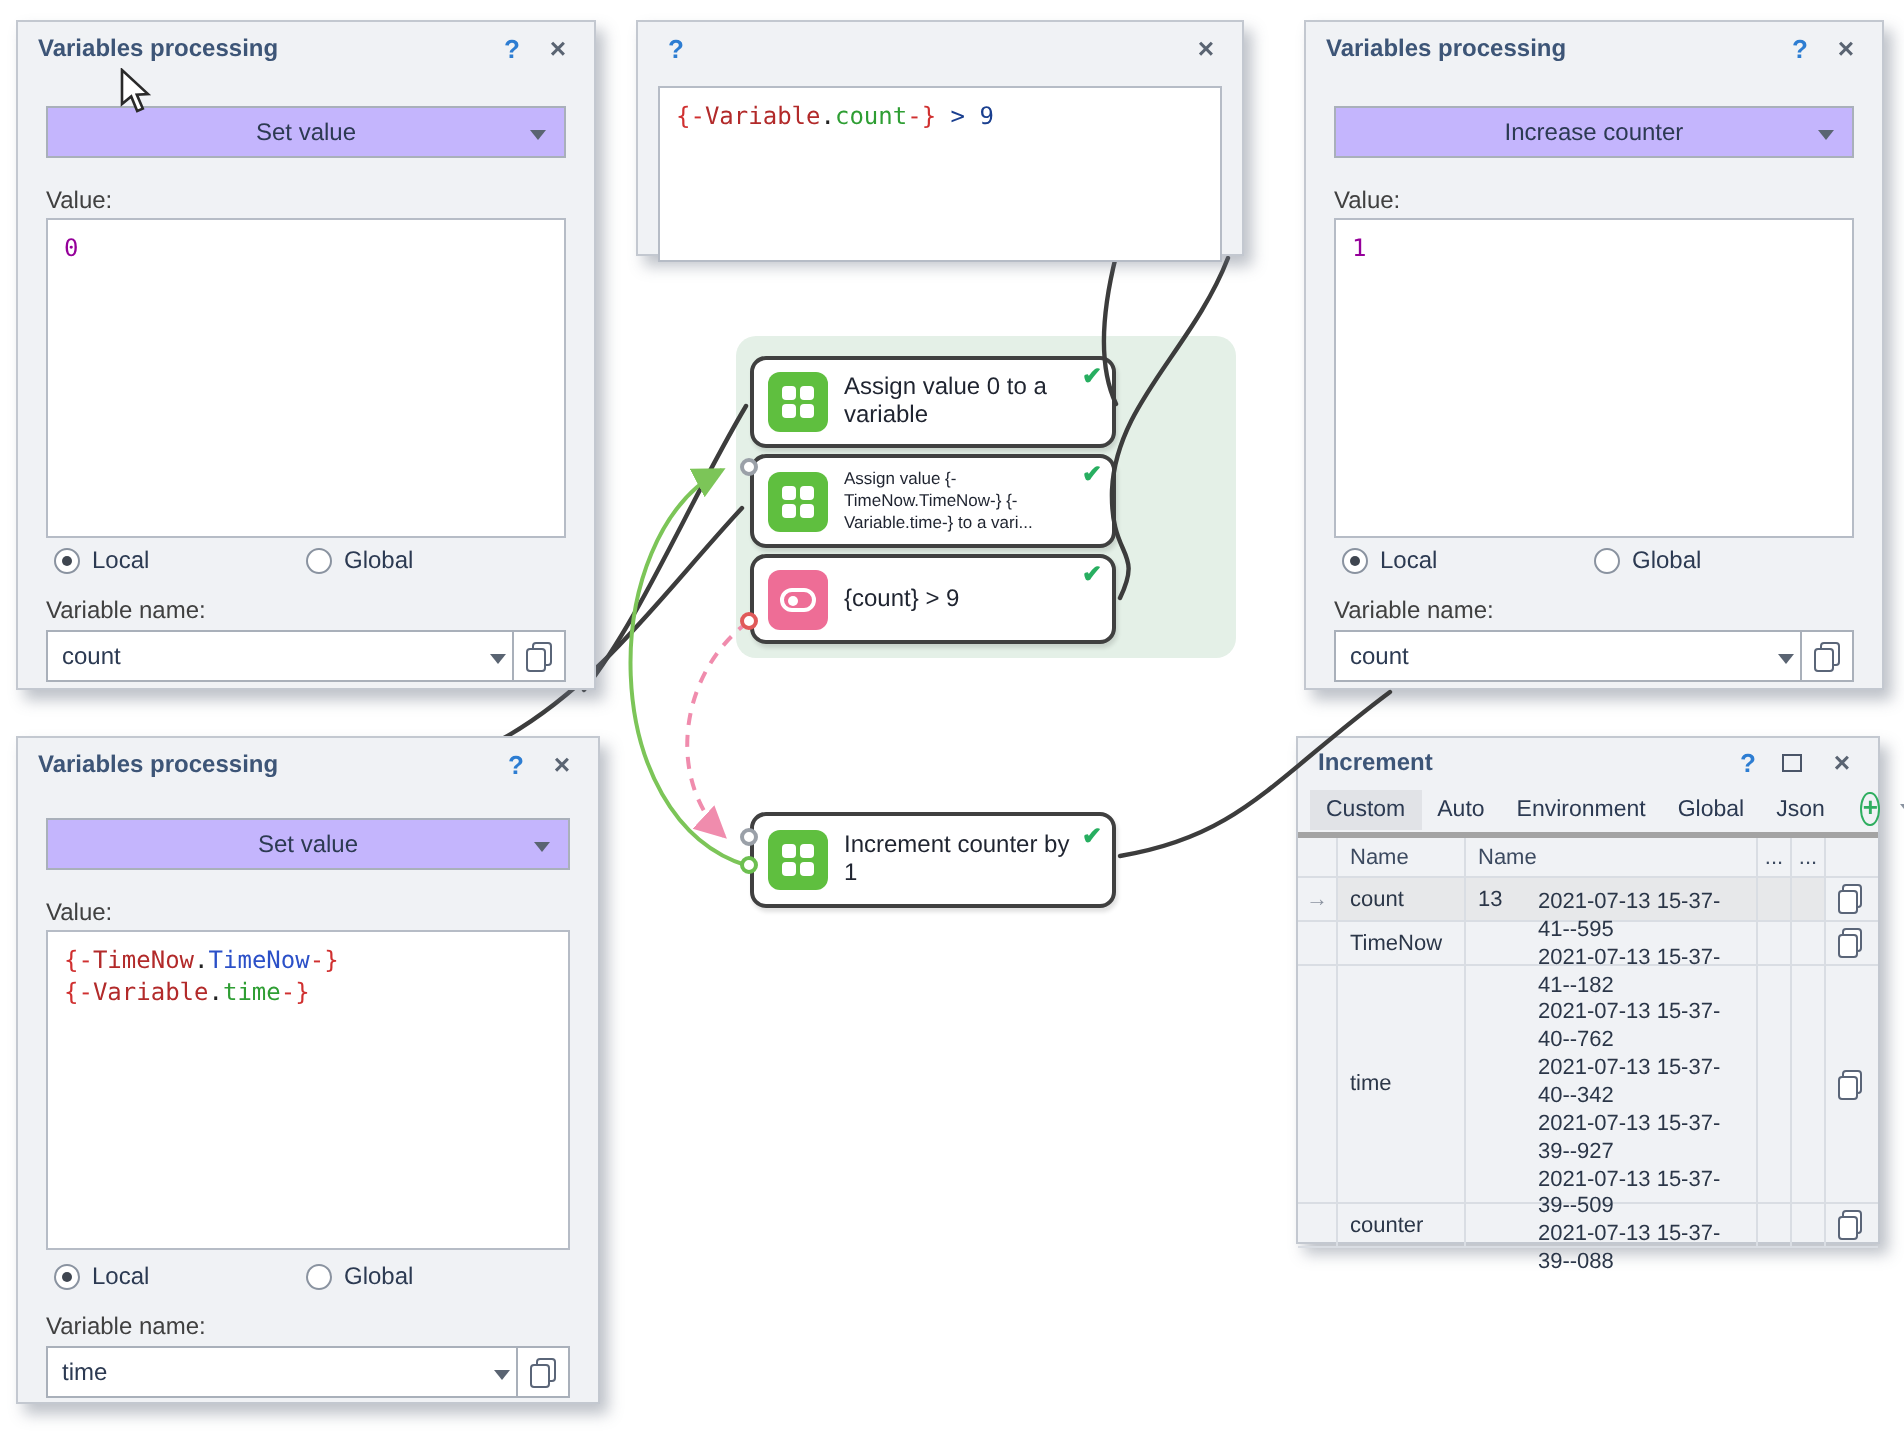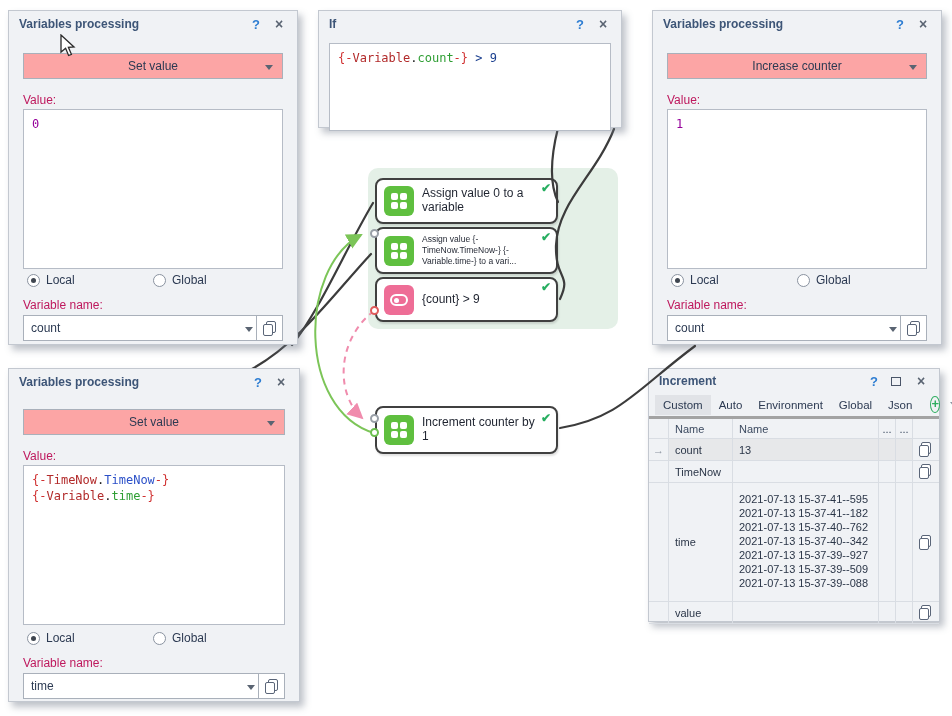--- a/index.html
+++ b/index.html
@@ -9,26 +9,26 @@
 
   
   .panel { position:absolute; background:#f0f2f5; border:1px solid #c3c8d0;
            box-shadow:4px 5px 7px rgba(110,120,135,.45); z-index:10; }
   .panel-head { height:26px; display:flex; align-items:center; padding:0 10px;justify-content:space-between; }
   .panel-title { font-size:12px; font-weight:bold; color:#3d5577; flex:1; }
   .icon-help { color:#2d7dd2; font-weight:bold; font-size:13px; width:18px; text-align:center; cursor:pointer; }
   .icon-max { width:10px; height:9px; border:1.5px solid #4a5568; margin:0 6px 0 8px; }
   .icon-close { color:#5a6472; font-size:14px; font-weight:bold; width:16px; text-align:center; margin-left:6px; cursor:pointer; }
 
-  .dd-btn { position:absolute; left:14px; right:14px; height:26px; background:#fca5a5;
+  .dd-btn { position:absolute; left:14px; right:14px; height:26px; background:#c4b5fd;
             border:1px solid #a9b0ba; display:flex; align-items:center; justify-content:center;
             font-size:12px; color:#2c3a52; }
   .dd-btn .tri, .combo .tri { position:absolute; right:9px; top:11px; width:0; height:0;
             border-left:4px solid transparent; border-right:4px solid transparent; border-top:5px solid #5a6472; }
-  .field-label { position:absolute; left:14px; font-size:12px; color:#be185d; }
+  .field-label { position:absolute; left:14px; font-size:12px; color:#404040; }
   .value-area { position:absolute; left:14px; right:14px; background:#fff; border:1px solid #b6bcc6;
             font-family:"DejaVu Sans Mono", monospace; font-size:12px; padding:6px 8px; line-height:1.35; }
   .radio { display:flex; align-items:center; font-size:12px; color:#2c3a52; gap:6px; }
   .radio .dot { width:13px; height:13px; border-radius:50%; border:1px solid #8a93a0; background:#fff; position:relative; }
   .radio.sel .dot::after { content:""; position:absolute; left:3px; top:3px; width:5px; height:5px; border-radius:50%; background:#3f4650; }
   .combo { position:absolute; left:14px; height:26px; background:#fff; border:1px solid #a9b0ba;
             font-size:12px; color:#2c3a52; display:flex; align-items:center; padding:0 20px 0 7px; }
   .copy-btn { position:absolute; width:27px; height:26px; background:#fff; border:1px solid #a9b0ba;
             display:flex; align-items:center; justify-content:center; cursor:pointer; }
   .copy-ic { position:relative; width:13px; height:15px; display:inline-block; }
@@ -77,21 +77,21 @@
             border-right:4px solid transparent; border-top:5px solid #8a93a0; cursor:pointer; }
   .vt-row { display:flex; border-bottom:1px solid #d9dde3; align-items:stretch; }
   .vt-cell { border-right:1px solid #d9dde3; font-size:11px; color:#2b3648; display:flex; align-items:center; padding:0 6px; }
   .c-gut { width:20px; flex:none; justify-content:center; color:#8b93a0; border-right:1px solid #d9dde3; }
   .c-name { width:64px; flex:none; }
   .c-val { width:146px; flex:none; }
   .c-d { width:17px; flex:none; justify-content:center; color:#6b7482; }
   .c-copy { width:24px; flex:none; justify-content:center; border-right:none; }
   .vt-head .vt-cell { color:#3c4a60; }
   .row-active .c-name, .row-active .c-val, .row-active .c-d { background:#e7e8ea; }
-  .ts-lines div { line-height:1.26; }
+  .ts-lines div { line-height:1.26;margin-left:30px; }
 </style>
 </head>
 <body>
 
 <div class="stage">
 
   <div class="group-bg"></div>
 
   <svg class="wires" width="952" height="716">
     <defs>
@@ -171,21 +171,20 @@
       <span>count</span>
         <span class="tri"></span>
     </div>
     <div class="copy-btn" style="top:304px; right:14px;">
         <span class="copy-ic"></span>
       </div>
   </div>
 
   <div class="panel" style="left:318px; top:10px; width:304px; height:118px;">
     <div class="panel-head">
-      <span class="panel-title">If</span>
       <span class="icon-help">?</span>
       <span class="icon-close">×</span>
     </div>
     <div class="value-area" style="top:32px; height:88px; left:10px; right:10px;">
       <span class="tk-red">{-</span><span class="tk-ns">Variable</span><span class="tk-dot">.</span><span class="tk-green">count</span><span class="tk-red">-}</span><span class="tk-navy"> &gt; 9</span>
     </div>
   </div>
 
   <div class="panel" style="left:652px; top:10px; width:290px; height:335px;">
     <div class="panel-head">
@@ -309,21 +308,21 @@
         <div>2021-07-13  15-37-39--088</div>
       </span>
       <span class="vt-cell c-d"></span>
       <span class="vt-cell c-d"></span>
       <span class="vt-cell c-copy">
           <span class="copy-ic"></span>
         </span>
     </div>
     <div class="vt-row" style="height:22px;">
       <span class="vt-cell c-gut"></span>
-      <span class="vt-cell c-name">value</span>
+      <span class="vt-cell c-name">counter</span>
       <span class="vt-cell c-val"></span>
       <span class="vt-cell c-d"></span>
       <span class="vt-cell c-d"></span>
       <span class="vt-cell c-copy">
           <span class="copy-ic"></span>
         </span>
     </div>
   </div>
 
   <svg class="wires-top" width="952" height="716">

